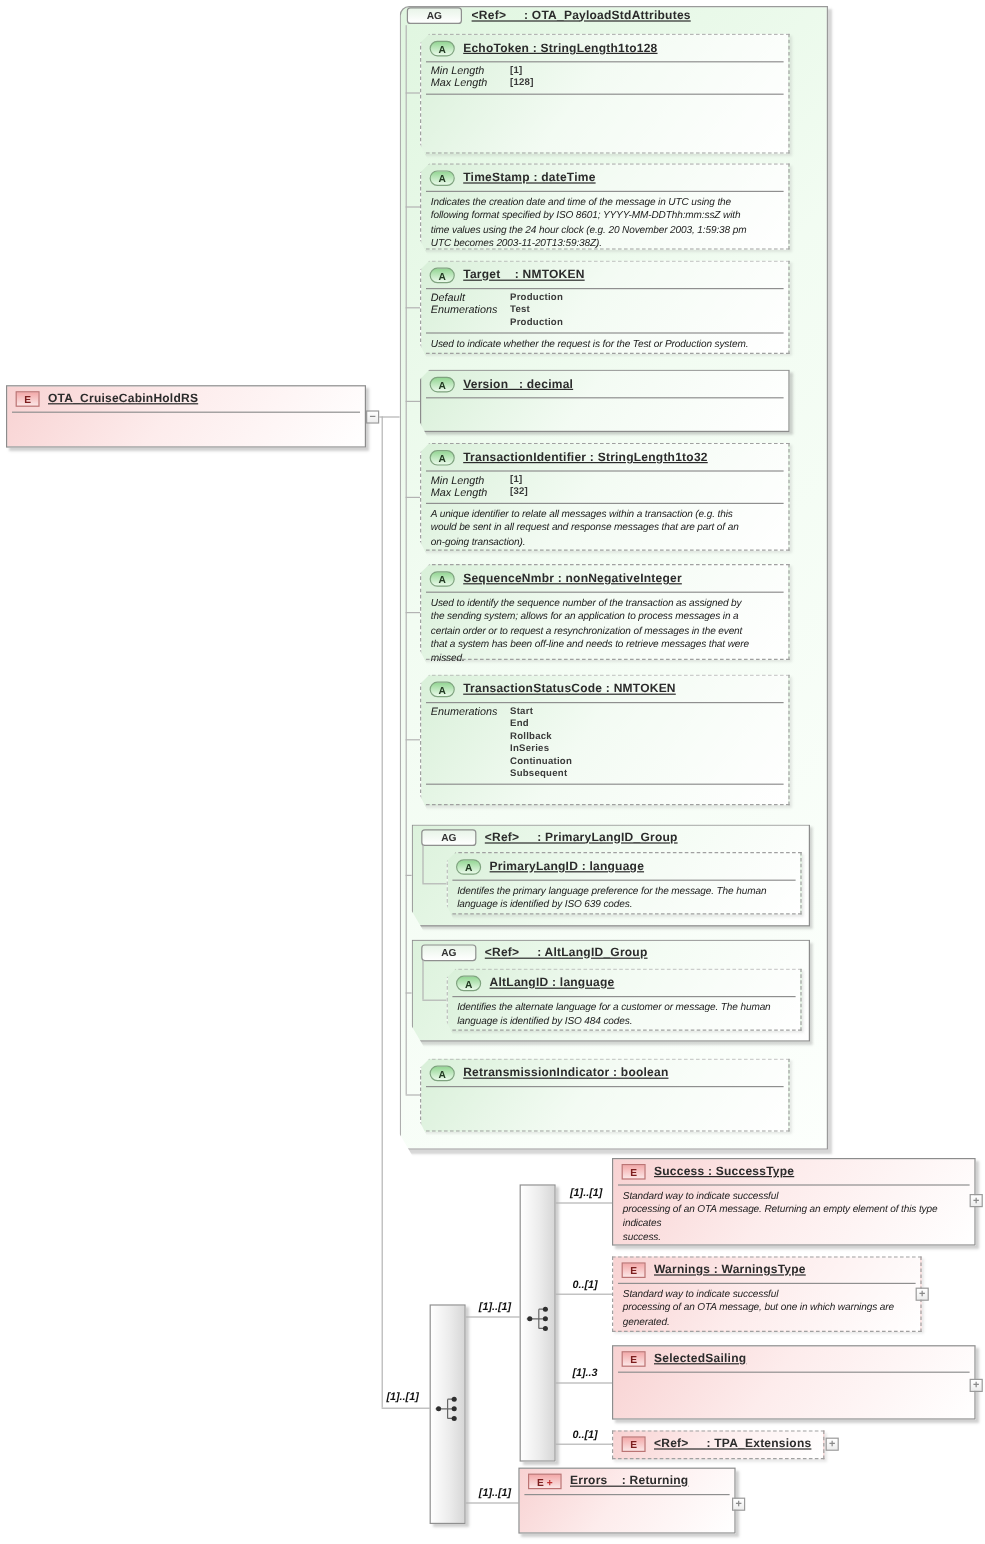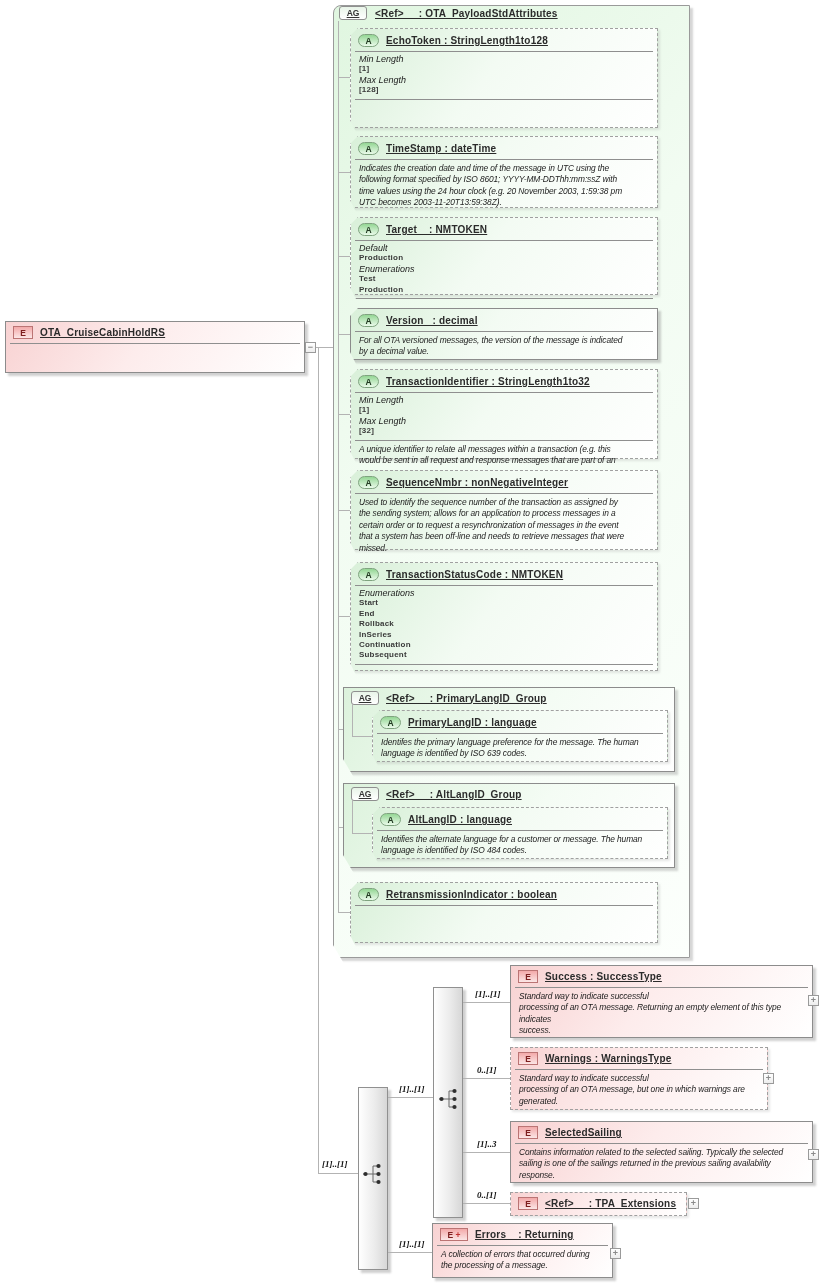--- a/index.html
+++ b/index.html
@@ -4,39 +4,39 @@
 <style>
   html,body{margin:0;padding:0;background:#fff;}
   .canvas{
     position:relative;width:821px;height:1287px;background:#ffffff;overflow:hidden;
     font-family:"Liberation Sans", sans-serif;color:#222;
   }
   
   .hline{position:absolute;height:1px;background:#b3b3b3;}
   .vline{position:absolute;width:1px;background:#b3b3b3;}
   
-  .card{position:absolute;font-size:9px;font-style:italic;font-weight:bold;color:#111;white-space:pre;font-family:Liberation Serif, serif;}
+  .card{position:absolute;font-size:9px;font-style:italic;font-weight:bold;color:#111;white-space:pre;}
   
   .pm{
     position:absolute;width:11px;height:11px;box-sizing:border-box;border:1px solid #9a9a9a;
     background:linear-gradient(180deg,#ffffff,#ededed);color:#8a8a8a;
     font-size:9px;line-height:9px;text-align:center;font-weight:bold;
   }
   
   .badge{
     display:inline-block;box-sizing:border-box;text-align:center;
     font-size:8.5px;font-weight:bold;flex:none;
   }
   .a-badge{
     width:21px;height:13px;line-height:12px;border:1px solid #7fa37f;border-radius:7px;
     background:linear-gradient(180deg,#94d694,#eafaea);color:#223822;
   }
   .ag-badge{
-    width:28px;height:14px;line-height:13px;border:1px solid #8f8f8f;border-radius:3px;
-    background:linear-gradient(180deg,#e8f4e8,#ffffff);color:#333;text-decoration:underline;
+    width:46px;height:14px;line-height:13px;border:1px solid #8f8f8f;border-radius:3px;
+    background:linear-gradient(180deg,#e8f4e8,#ffffff);color:#333;
   }
   .e-badge{
     width:20px;height:13px;line-height:12px;border:1px solid #bb7474;
     background:linear-gradient(180deg,#f3a9a9,#fbe6e6);color:#7c1f1f;
   }
   .eplus{width:28px;}
   .plusmark{color:#c03030;font-weight:bold;}
   
   .xbox{position:absolute;box-sizing:border-box;font-size:8.4px;}
   .solid{border:1px solid #8c8c8c;box-shadow:2.5px 2.5px 2px rgba(120,120,120,.35);}
@@ -46,21 +46,21 @@
   .cutTLBL{clip-path:polygon(8px 0, calc(100% + 8px) 0, calc(100% + 8px) calc(100% + 8px), 8px calc(100% + 8px), 0 calc(100% - 8px), 0 8px);}
   .cutBL{clip-path:polygon(0 0, calc(100% + 9px) 0, calc(100% + 9px) calc(100% + 9px), 13px calc(100% + 9px), 0 calc(100% - 13px));}
   .xhead{display:flex;align-items:center;gap:7px;padding:5px 6px 3px 7px;}
   .xtitle{font-size:10px;font-weight:bold;color:#2b2b2b;white-space:pre;letter-spacing:.2px;text-decoration:underline;}
   .xrule{height:0;border-top:1px solid #8f8f8f;margin:1px 4px 0 4px;}
   .xdesc{
     padding:3px 7px 2px 8px;font-style:italic;font-size:8.4px;line-height:11.4px;
     color:#1c1c1c;white-space:pre-line;letter-spacing:-0.1px;
   }
   .facets{padding:2px 6px 2px 8px;}
-  .frow{display:flex;line-height:10.4px;flex-direction:column;}
+  .frow{display:flex;line-height:10.4px;}
   .flabel{width:66px;flex:none;font-style:italic;font-size:9px;color:#1c1c1c;}
   .fvalue{font-weight:bold;font-size:8px;color:#3a3a3a;letter-spacing:.2px;}
   
   .agmain{
     position:absolute;left:333px;top:5px;width:357px;height:953px;box-sizing:border-box;
     border:1px solid #9a9a9a;border-radius:8px 0 0 0;
     background:linear-gradient(135deg,#e0f6e0 0%,#f2fcf2 40%,#fcfffc 100%);
     box-shadow:3px 3px 2px rgba(120,120,120,.3);
   }
   .aghead{position:absolute;display:flex;align-items:center;gap:8px;}
@@ -160,30 +160,29 @@
       <div class="frow">
           <span class="flabel">Enumerations</span>
           <span class="fvalue">Test</span>
         </div>
       <div class="frow">
           <span class="flabel"></span>
           <span class="fvalue">Production</span>
         </div>
     </div>
     <div class="xrule"></div>
+    <div class="xdesc">Used to indicate whether the request is for the Test or Production system.</div>
   </div>
 
   <div class="xbox solid greenfill cutTLBL" style="left:350px;top:308px;width:308px;height:52px;">
     <div class="xhead">
         <span class="badge a-badge">A</span>
         <span class="xtitle">Version   : decimal</span>
       </div>
     <div class="xrule"></div>
-    <div class="xdesc">For all OTA versioned messages, the version of the message is indicated
-by a decimal value.</div>
   </div>
 
   <div class="xbox dashed greenfill cutTLBL" style="left:350px;top:369px;width:308px;height:90px;">
     <div class="xhead">
         <span class="badge a-badge">A</span>
         <span class="xtitle">TransactionIdentifier : StringLength1to32</span>
       </div>
     <div class="xrule"></div>
     <div class="facets">
       <div class="frow">
@@ -356,38 +355,33 @@
 generated.</div>
   </div>
   <div class="pm" style="left:763px;top:1073px;">+</div>
 
   <div class="xbox solid pinkfill" style="left:510px;top:1121px;width:303px;height:62px;">
     <div class="xhead" style="padding-top:4px;">
         <span class="badge e-badge">E</span>
         <span class="xtitle">SelectedSailing</span>
       </div>
     <div class="xrule"></div>
-    <div class="xdesc">Contains information related to the selected sailing. Typically the selected
-sailing is one of the sailings returned in the previous sailing availability
-response.</div>
   </div>
   <div class="pm" style="left:808px;top:1149px;">+</div>
 
   <div class="xbox dashed pinkfill" style="left:510px;top:1192px;width:177px;height:24px;">
     <div class="xhead" style="padding-top:4px;">
         <span class="badge e-badge">E</span>
         <span class="xtitle">&lt;Ref&gt;     : TPA_Extensions</span>
       </div>
   </div>
   <div class="pm" style="left:688px;top:1198px;">+</div>
 
   <div class="xbox solid pinkfill" style="left:432px;top:1223px;width:181px;height:55px;">
     <div class="xhead" style="padding-top:4px;">
       <span class="badge e-badge eplus"><span>E</span> <span class="plusmark">+</span></span>
       <span class="xtitle">Errors    : Returning</span>
     </div>
     <div class="xrule"></div>
-    <div class="xdesc">A collection of errors that occurred during
-the processing of a message.</div>
   </div>
   <div class="pm" style="left:610px;top:1248px;">+</div>
 
 </div>
 
 </body></html>

